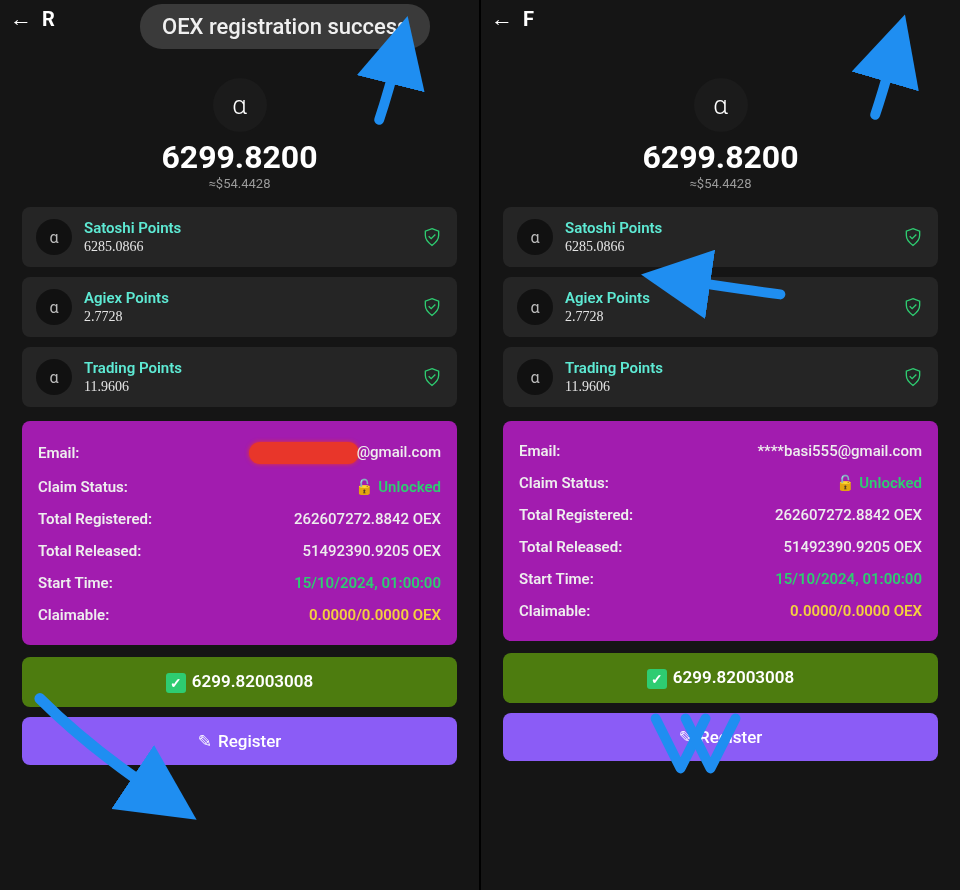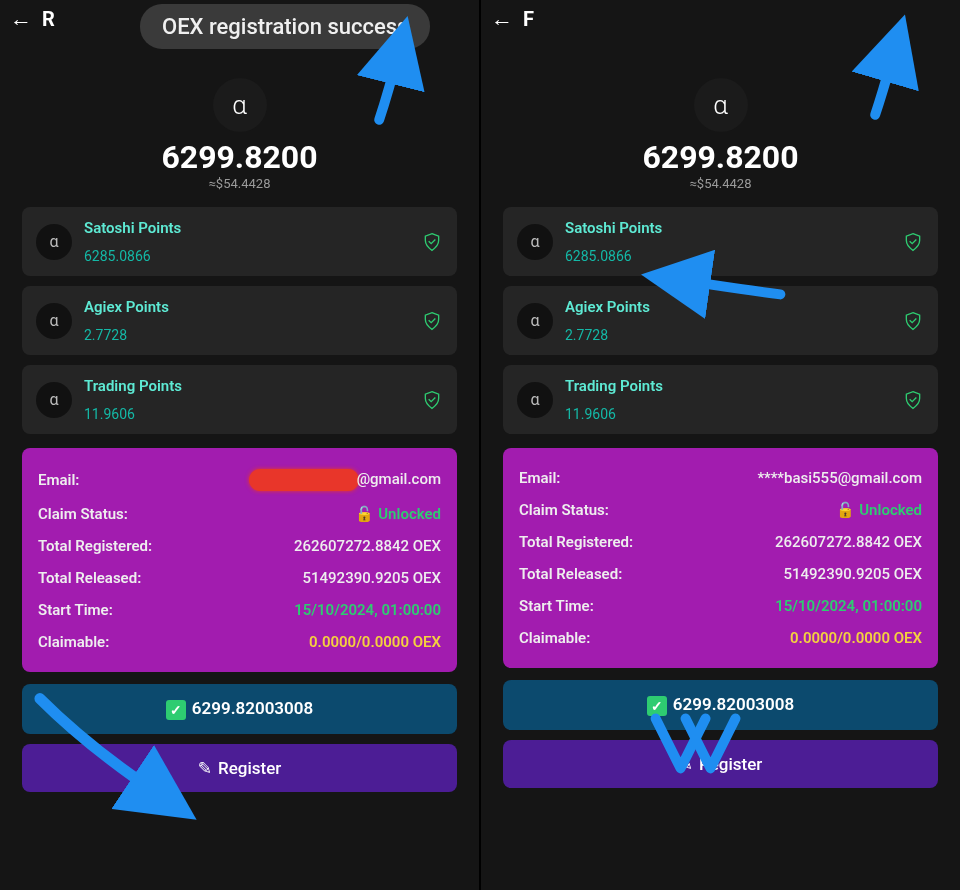--- a/index.html
+++ b/index.html
@@ -89,21 +89,21 @@
   }
   .card .mini-circle {
     width: 36px; height: 36px;
     border-radius: 50%;
     background: #111;
     display: flex; align-items: center; justify-content: center;
     color: #bbb; font-size: 16px;
   }
   .card .labels { flex: 1; }
   .card .title { color: #5eead4; font-weight: 600; font-size: 15px; }
-  .card .value { color: #14b8a6; font-size: 14px; margin-top: 11px; }
+  .card .value { color: #e5e5e5; font-size: 14px; margin-top: 2px; font-family: Liberation Serif, serif; }
   .shield {
     width: 22px; height: 22px;
     display: flex; align-items: center; justify-content: center;
   }
   .shield svg { width: 20px; height: 20px; }
   .detail-box {
     margin: 14px 22px 0;
     background: #a21caf;
     border-radius: 8px;
     padding: 14px 16px;
@@ -124,32 +124,32 @@
     display: inline-block;
     width: 110px; height: 22px;
     background: #e8362a;
     border-radius: 12px;
     vertical-align: middle;
     margin-right: -2px;
     box-shadow: 0 0 4px #e8362a;
   }
   .confirm-box {
     margin: 12px 22px 0;
-    background: #0c4a6e;
+    background: #4d7c0f;
     border-radius: 8px;
     text-align: center;
     padding: 14px;
     font-size: 17px;
     font-weight: 600;
     color: #fff;
   }
   .check { color: #fff; background: #2ecc71; display: inline-flex; width: 20px; height: 20px; border-radius: 3px; align-items: center; justify-content: center; font-size: 14px; margin-right: 6px; vertical-align: middle;}
   .register-btn {
     margin: 10px 22px 0;
-    background: #4c1d95;
+    background: #8b5cf6;
     border-radius: 8px;
     text-align: center;
     padding: 14px;
     font-size: 17px;
     color: #fff;
     font-weight: 500;
     cursor: pointer;
   }
   .pen { margin-right: 6px; }
   

